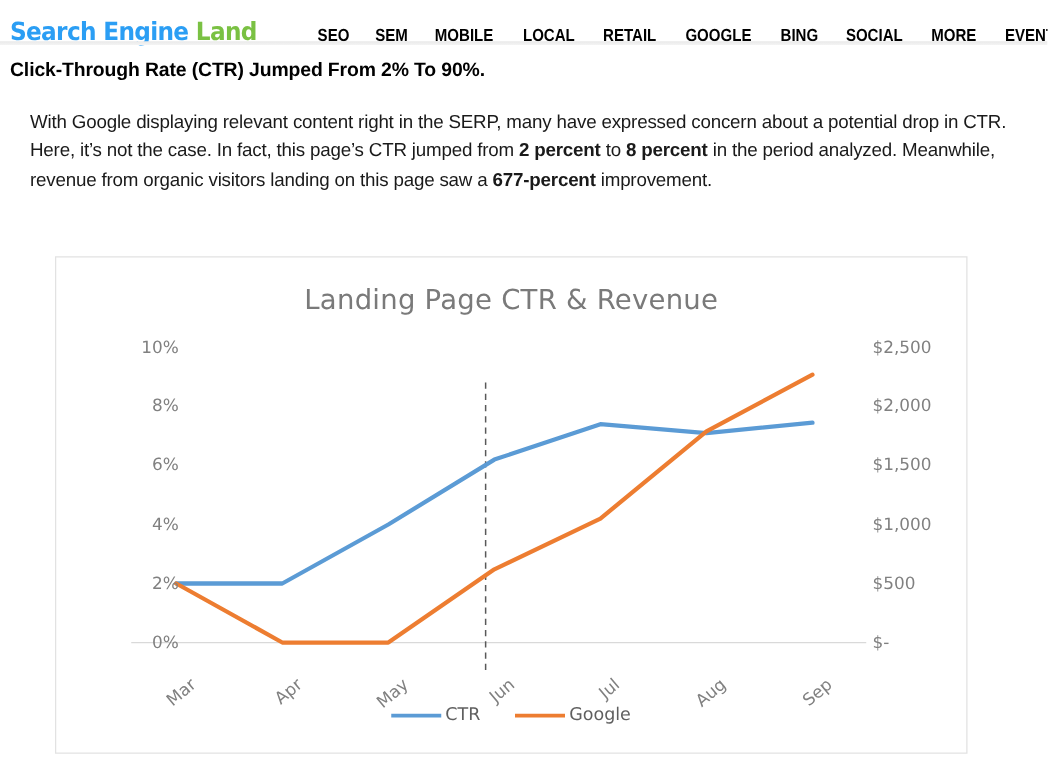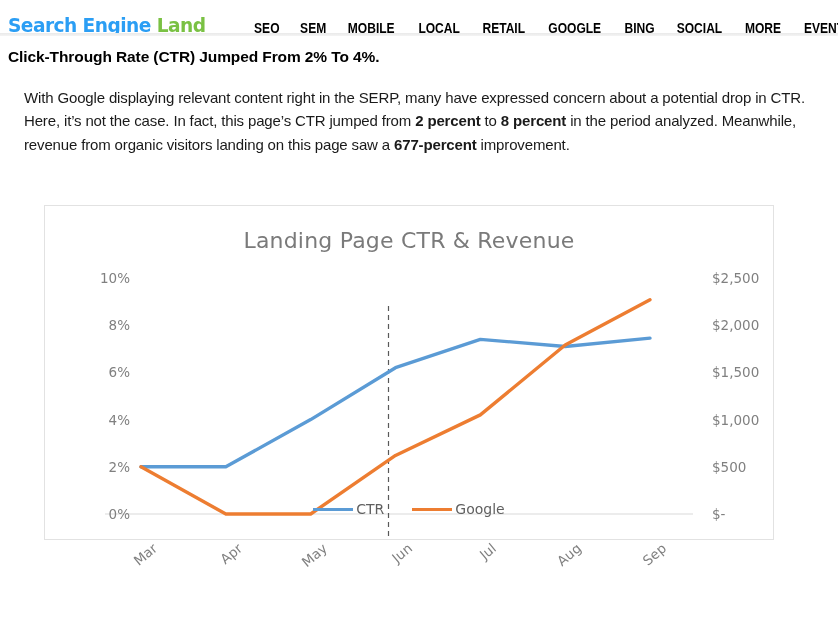--- a/index.html
+++ b/index.html
@@ -41,37 +41,37 @@
     letter-spacing:-0.1px;
   }
   p.body{
     font-size:15px;color:#1a1a1a;margin:16px;line-height:1.55;
     letter-spacing:-0.15px;max-width:812px;
   }
   p.body b{font-weight:bold;}
 
   
   .chart-panel{
-    position:absolute;left:44px;top:205px;width:730px;height:335px;
+    position:absolute;left:44px;top:205px;width:730px;height:398px;
     border:1px solid #e2e2e2;background:#fff;box-sizing:border-box;
   }
   .chart-title{
     position:absolute;left:0;right:0;top:22px;text-align:center;
     font-size:22px;color:#7a7a7a;letter-spacing:0.2px;
     font-family:"DejaVu Sans", sans-serif;font-weight:400;
   }
   .plot{position:absolute;left:0;top:0;width:730px;height:398px;}
 
   .ytick{
     position:absolute;font-size:13.5px;color:#808080;
     font-family:"DejaVu Sans", sans-serif;white-space:nowrap;
     transform:translateY(-50%);
   }
-  .ytick.left{right:645px;text-align:right;}
-  .ytick.right{left:667px;text-align:right;}
+  .ytick.left{right:632px;text-align:right;}
+  .ytick.right{left:653px;text-align:right;}
 
   .xtick{
     position:absolute;font-size:13.5px;color:#808080;
     font-family:"DejaVu Sans", sans-serif;white-space:nowrap;
     transform:rotate(-40deg);transform-origin:right center;
   }
 
   .legend{
     position:absolute;left:0;right:0;bottom:22px;
     display:flex;justify-content:center;align-items:center;gap:28px;
@@ -98,21 +98,21 @@
     <a href="#">RETAIL</a>
     <a href="#">GOOGLE</a>
     <a href="#">BING</a>
     <a href="#">SOCIAL</a>
     <a href="#">MORE</a>
     <a href="#">EVENTS</a>
   </nav>
 </div>
 
 <div class="article">
-  <h1 class="headline">Click-Through Rate (CTR) Jumped From 2% To 4%.</h1>
+  <h1 class="headline">Click-Through Rate (CTR) Jumped From 2% To 90%.</h1>
   <p class="body">
     <span>With Google displaying relevant content right in the SERP, many have expressed concern about a potential drop in CTR. Here, it’s not the case. In fact, this page’s CTR jumped from </span><b>2 percent</b><span> to </span><b>8 percent</b><span> in the period analyzed. Meanwhile, revenue from organic visitors landing on this page saw a </span><b>677-percent</b><span> improvement.</span>
   </p>
 </div>
 
 <div class="chart-panel">
   <div class="chart-title">Landing Page CTR &amp; Revenue</div>
 
   <div class="plot" id="plot">
     <svg id="chart-svg" width="730" height="398">

